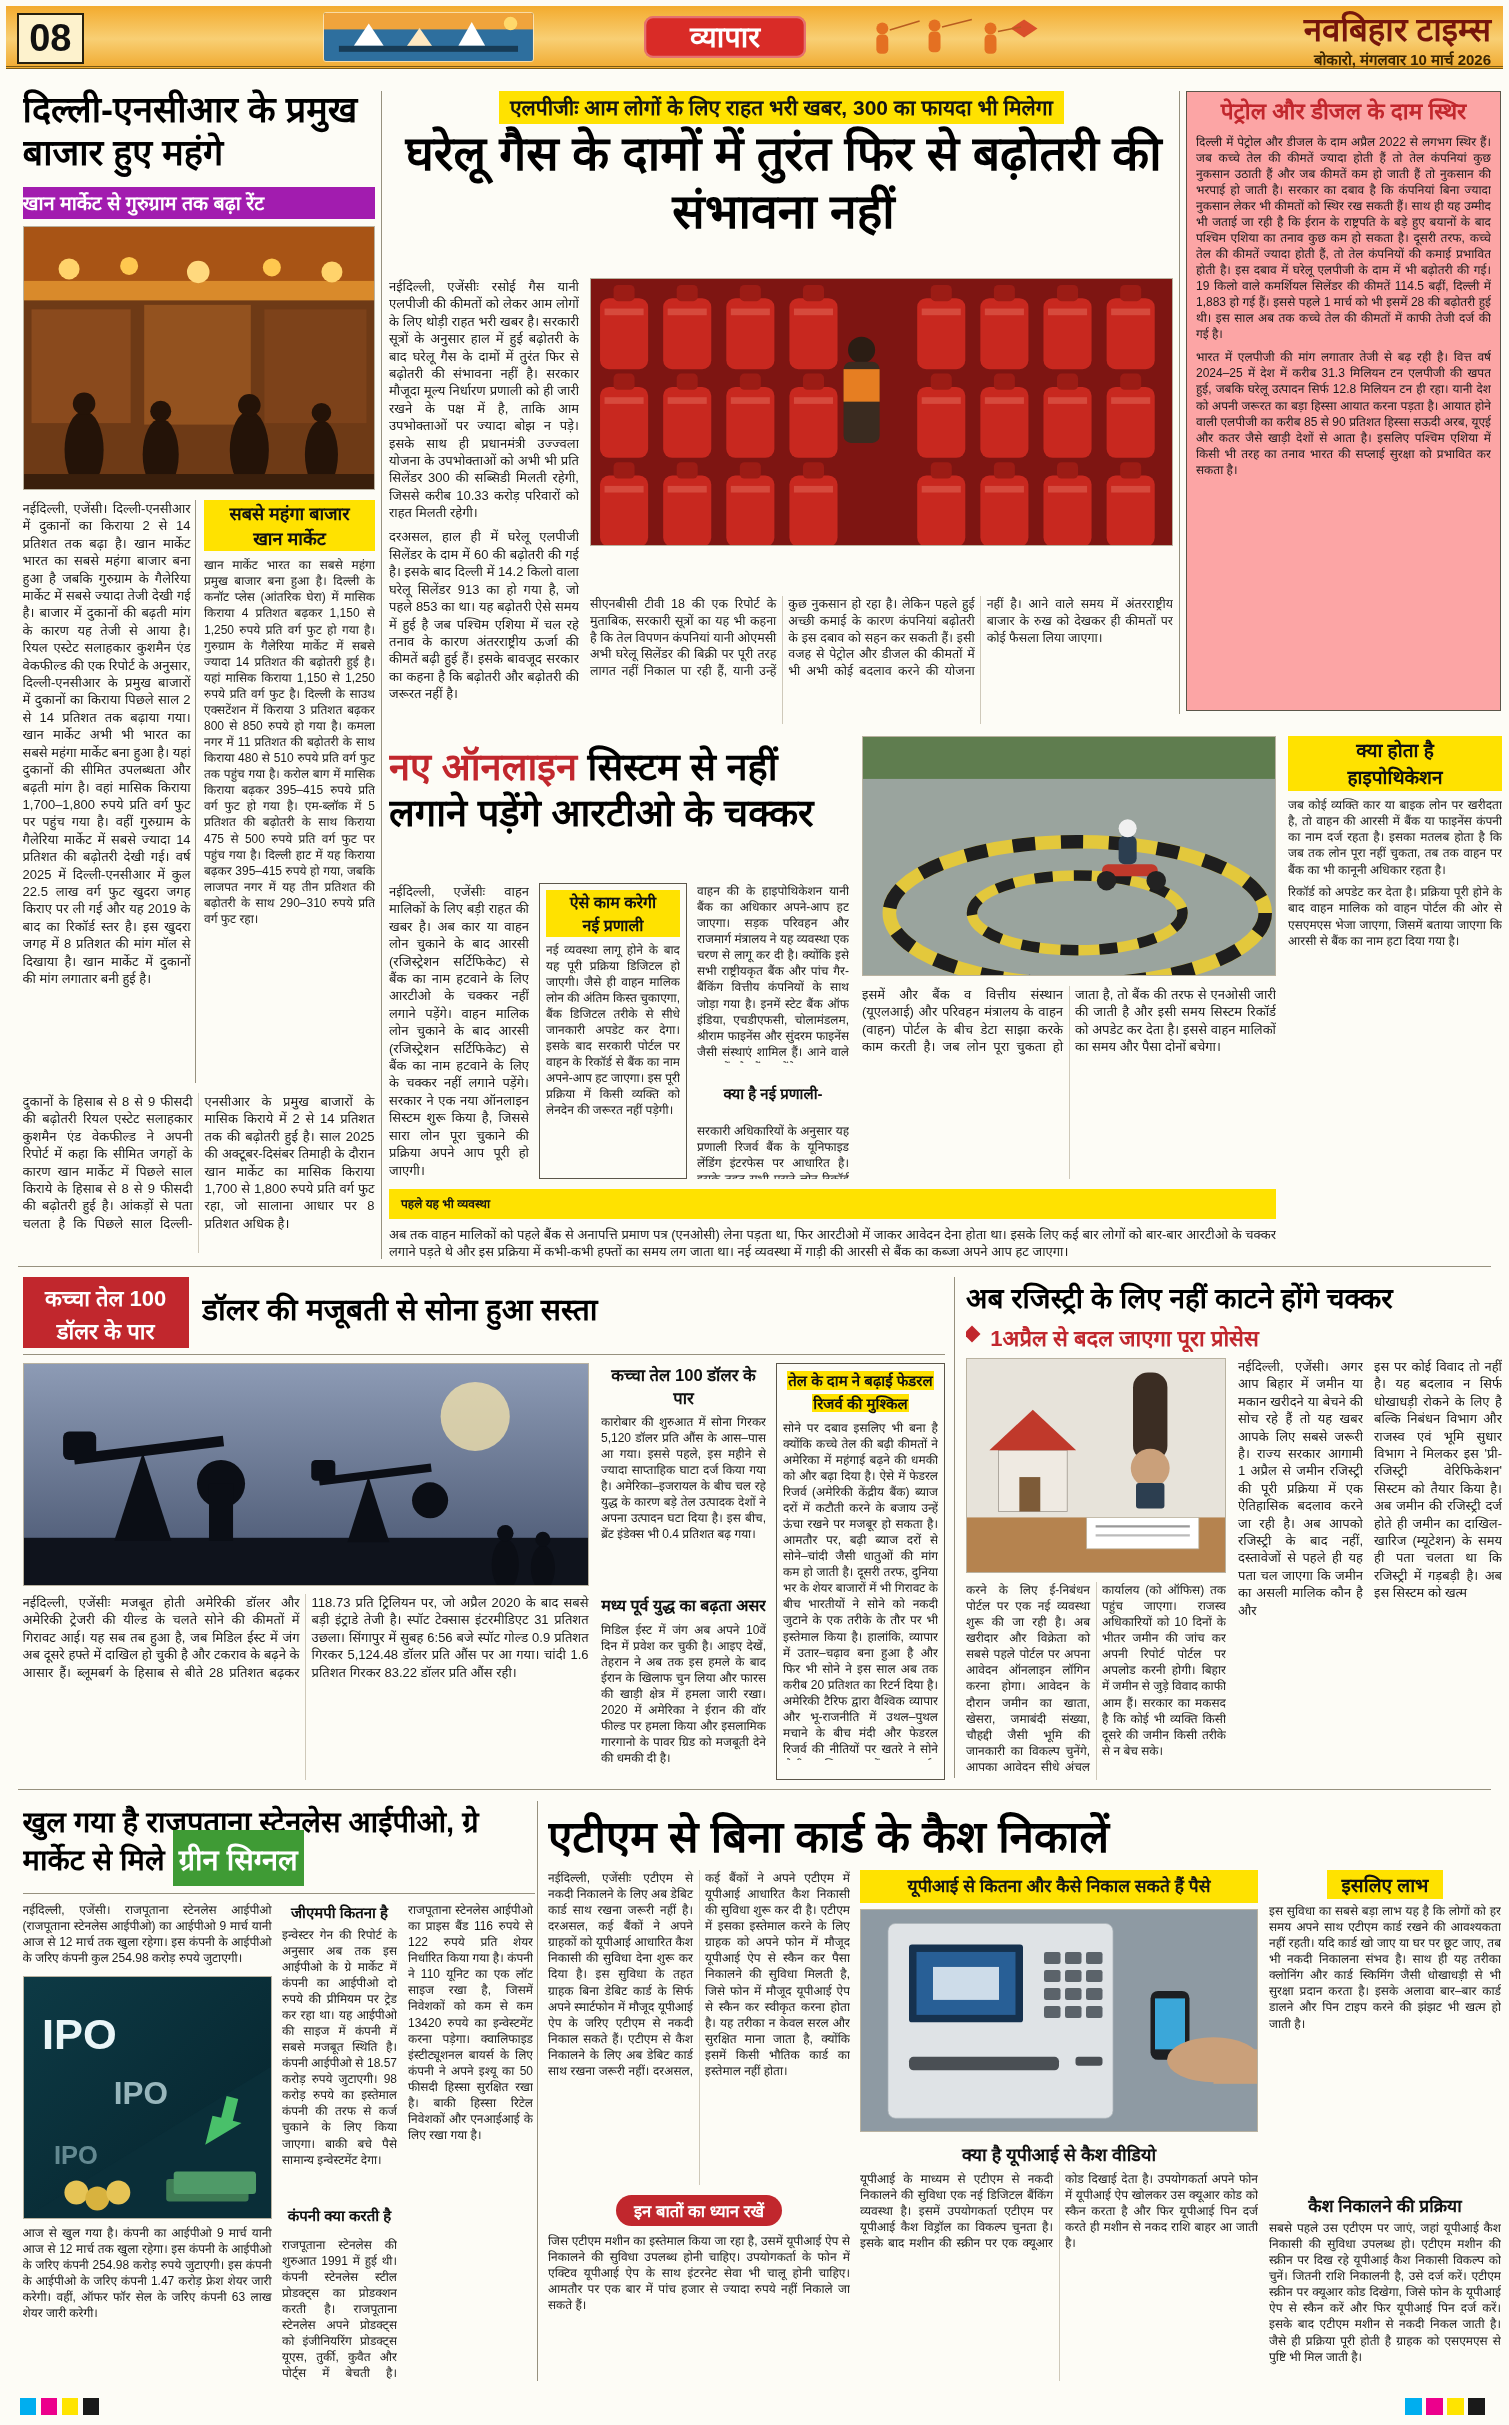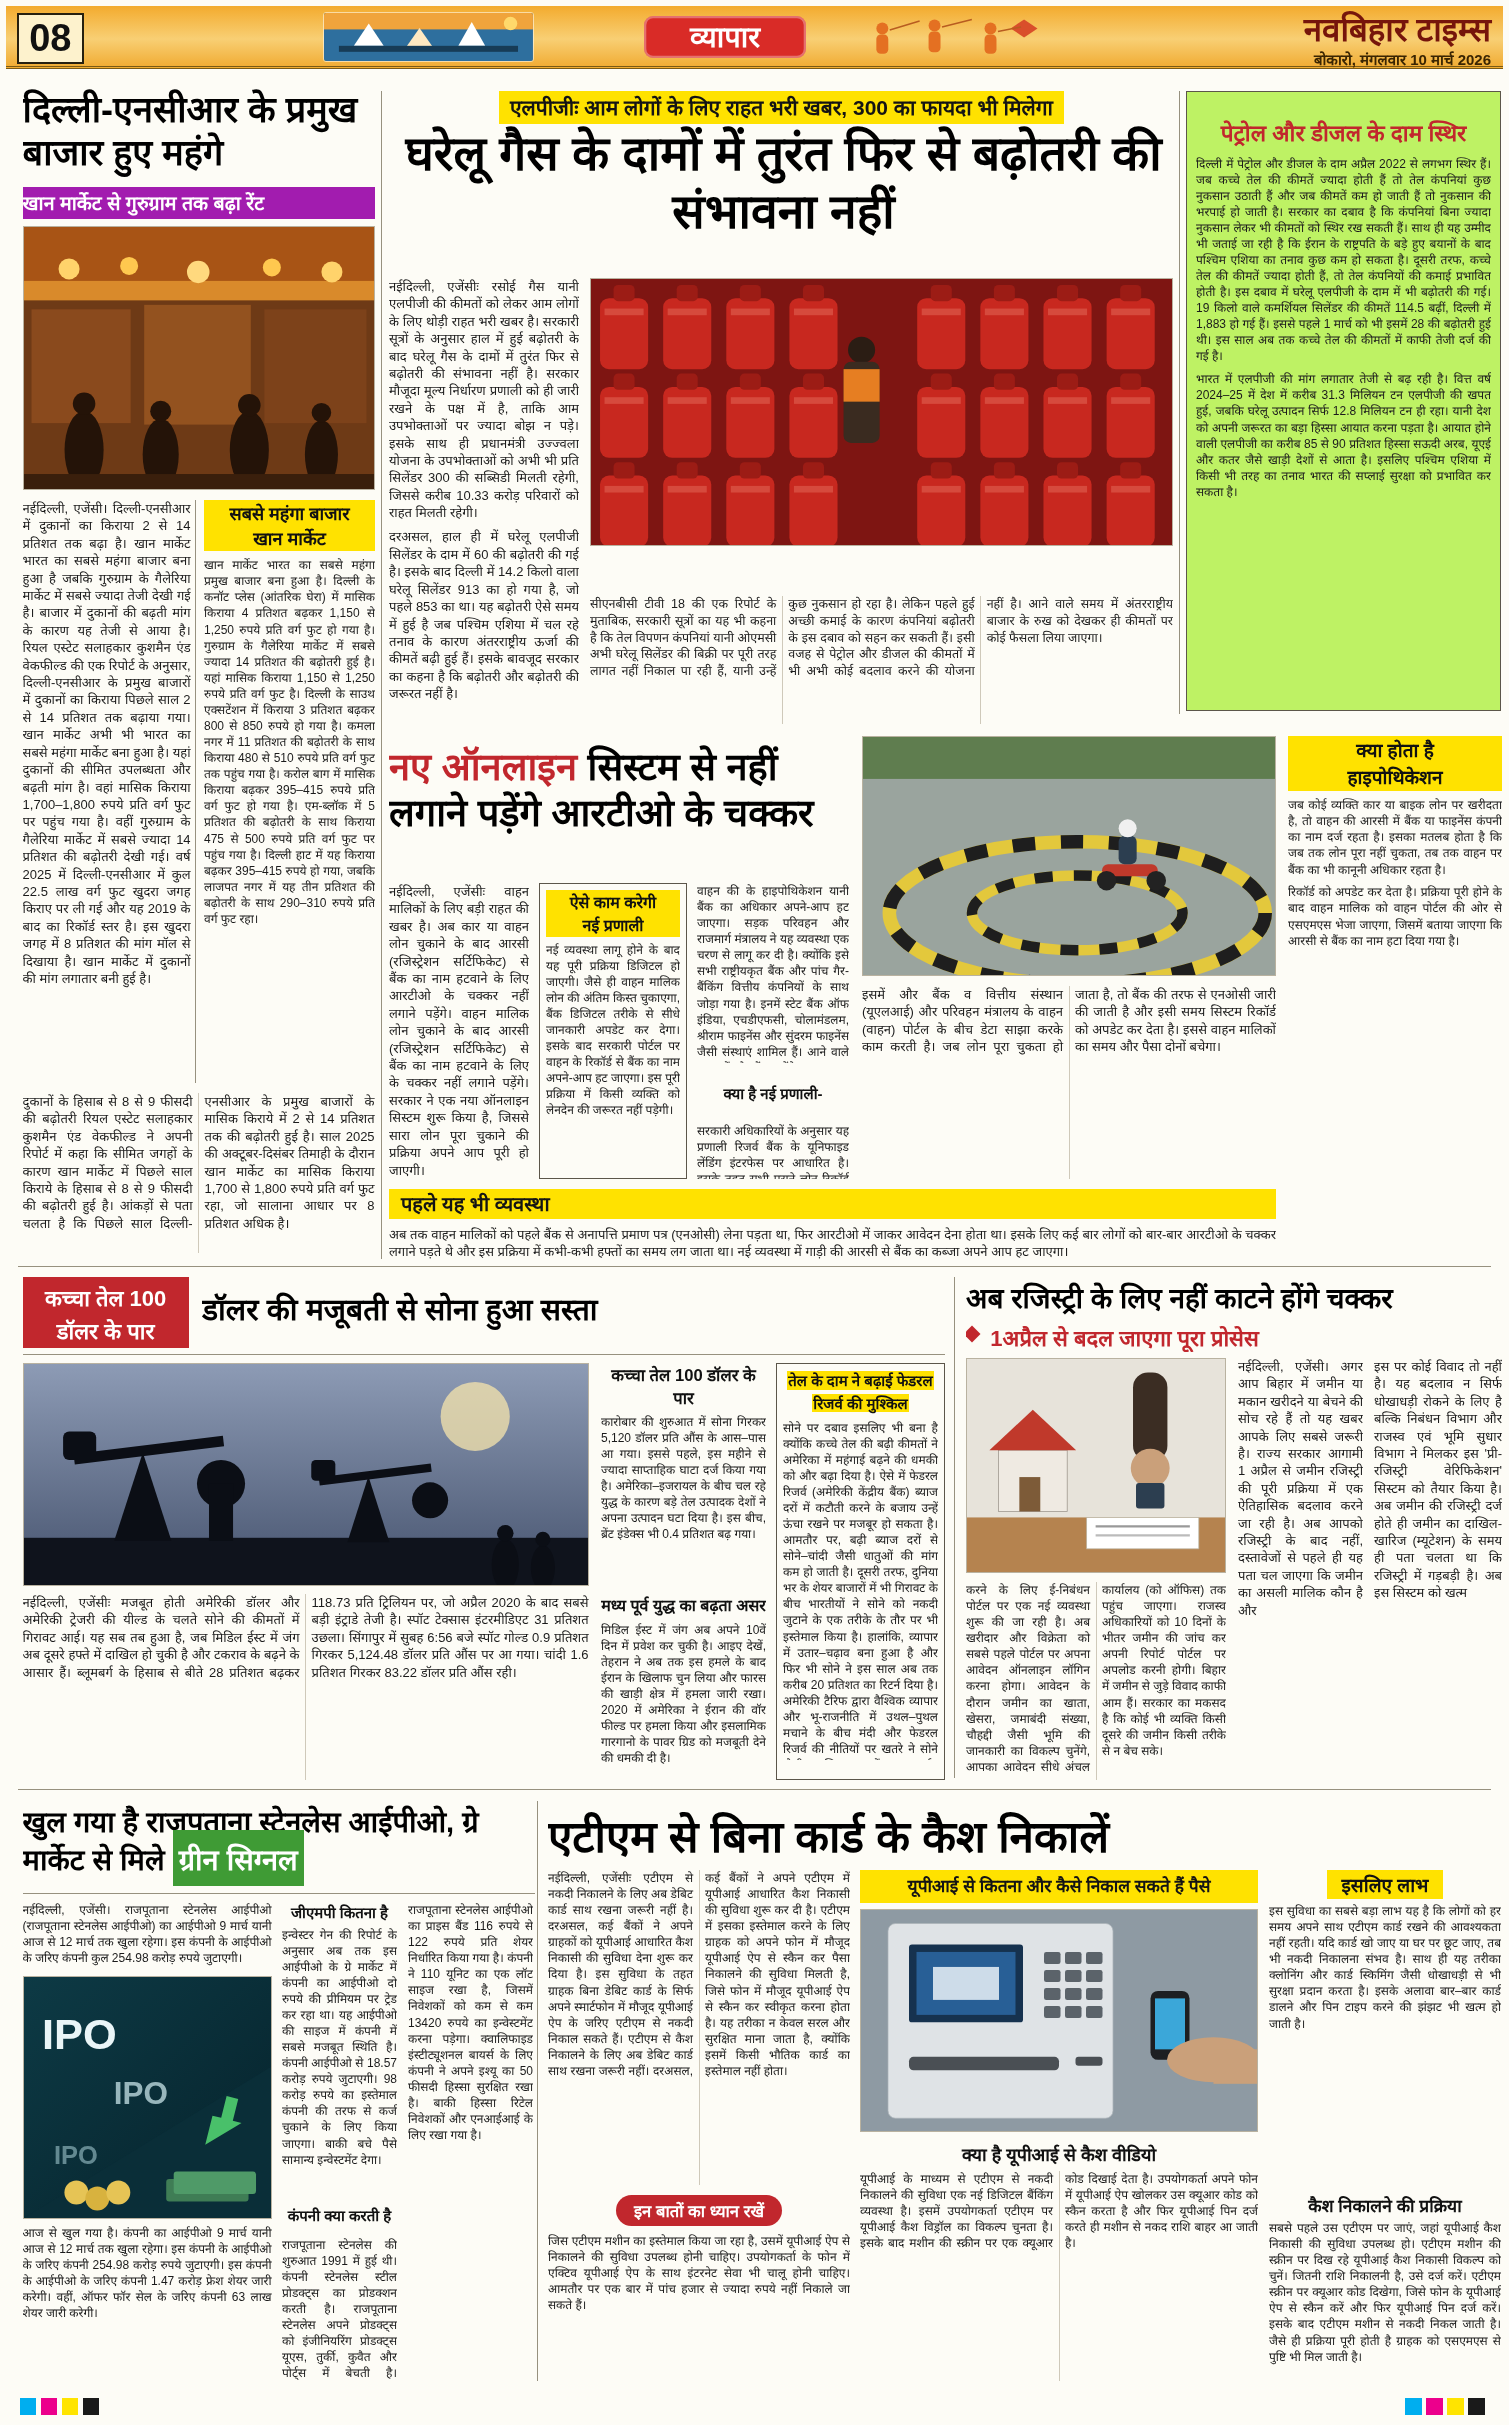--- a/index.html
+++ b/index.html
@@ -14,21 +14,21 @@
   .c3{column-count:3;column-gap:12px;column-rule:0.8px solid #cfc9ba}
   .vr{position:absolute;width:0.8px;background:#97917f}
   .hr{position:absolute;height:0.8px;background:#97917f}
   .photo{position:absolute;overflow:hidden;background:#ddd;border:0.8px solid #b9b2a0}
   .photo svg{display:block;width:100%;height:100%}
   .headline{font-weight:800;color:#000}
   .red{color:#c1272d}
   .yt{display:block;background:#ffe200;font-weight:800;text-align:center;padding:0.8px 1.5px;color:#111}
   .pill{display:inline-block;background:#c1272d;color:#fff;border-radius:19.6px;font-weight:800;padding:5.3px 22.6px;font-size:19px}
   .kicker-red{background:#a21caf;color:#fff;font-weight:800;text-align:left}
-  .boxed{border:1.1px solid #5c564a;padding:25px 9px;overflow:hidden;background:#bef264}
+  .boxed{border:1.1px solid #5c564a;padding:3px 9px;overflow:hidden;background:#fca5a5}
   
   .masthead{position:absolute;left:6px;top:6px;width:1497px;height:63px;background:linear-gradient(180deg,#f3ab2e,#f8cf74 55%,#f1ad36);border-bottom:3px double #7a5a16}
   .pagenum{position:absolute;left:10.6px;top:6.8px;font-size:38px;font-weight:800;border:2.3px solid #26200f;padding:0 10.6px;background:#fdf2cd;color:#111;line-height:47px}
   .section-box{position:absolute;left:638px;top:9.8px;width:162px;height:42px;background:#d92b27;color:#fff;font-weight:800;font-size:29px;text-align:center;line-height:42px;border-radius:9px;box-shadow:inset 0 0 0 2.3px #ffffff55}
   .paper-block{position:absolute;right:12px;top:6px;text-align:right}
   .paper-name{color:#76150b;font-size:33px;font-weight:800;line-height:35px}
   .paper-date{color:#3a2502;font-size:15px;font-weight:700;margin-top:2.3px}
   .deco{position:absolute;border:1.5px solid #fff8;overflow:hidden;border-radius:3px}
   .flag-red{background:#c1272d;color:#fff;font-weight:800;text-align:center}
   .subhead{font-weight:800;text-align:center;color:#111}
@@ -203,21 +203,21 @@
     <span class="yt" style="font-size:16px">ऐसे काम करेगी</span>
     <span class="yt" style="font-size:16px;margin-bottom:4.5px">नई प्रणाली</span>
     <div class="bt sm" style="height:226px">नई व्यवस्था लागू होने के बाद यह पूरी प्रक्रिया डिजिटल हो जाएगी। जैसे ही वाहन मालिक लोन की अंतिम किस्त चुकाएगा, बैंक डिजिटल तरीके से सीधे जानकारी अपडेट कर देगा। इसके बाद सरकारी पोर्टल पर वाहन के रिकॉर्ड से बैंक का नाम अपने-आप हट जाएगा। इस पूरी प्रक्रिया में किसी व्यक्ति को लेनदेन की जरूरत नहीं पड़ेगी।</div>
   </div>
   <div class="abs" style="left:697px;top:883px;width:152px;height:296px;overflow:hidden">
     <div class="bt sm" style="height:180px">वाहन की के हाइपोथिकेशन यानी बैंक का अधिकार अपने-आप हट जाएगा। सड़क परिवहन और राजमार्ग मंत्रालय ने यह व्यवस्था एक चरण से लागू कर दी है। क्योंकि इसे सभी राष्ट्रीयकृत बैंक और पांच गैर-बैंकिंग वित्तीय कंपनियों के साथ जोड़ा गया है। इनमें स्टेट बैंक ऑफ इंडिया, एचडीएफसी, चोलामंडलम, श्रीराम फाइनेंस और सुंदरम फाइनेंस जैसी संस्थाएं शामिल हैं। आने वाले समय में और बैंक जुड़ेंगे।</div>
     <div class="subhead" style="font-size:15px;margin:20px 0">क्या है नई प्रणाली-</div>
     <div class="bt sm" style="height:83px">सरकारी अधिकारियों के अनुसार यह प्रणाली रिजर्व बैंक के यूनिफाइड लेंडिंग इंटरफेस पर आधारित है। इसके तहत सभी पुराने लोन रिकॉर्ड भी धीरे-धीरे डिजिटल किए जाएंगे।</div>
   </div>
   <div class="abs bt c2" style="left:862px;top:986px;width:414px;height:193px">इसमें और बैंक व वित्तीय संस्थान (यूएलआई) और परिवहन मंत्रालय के वाहन (वाहन) पोर्टल के बीच डेटा साझा करके काम करती है। जब लोन पूरा चुकता हो जाता है, तो बैंक की तरफ से एनओसी जारी की जाती है और इसी समय सिस्टम रिकॉर्ड को अपडेट कर देता है। इससे वाहन मालिकों का समय और पैसा दोनों बचेगा।</div>
-  <div class="abs" style="left:389px;top:1189px;width:887px;height:30px;background:#ffe200;font-weight:800;font-size:20px;line-height:30px;padding-left:12px;overflow:hidden">पहले यह भी व्यवस्था</div>
+  <div class="abs" style="left:389px;top:1189px;width:887px;height:30px;background:#ffe200;font-weight:800;font-size:12px;line-height:30px;padding-left:12px;overflow:hidden">पहले यह भी व्यवस्था</div>
   <div class="abs bt" style="left:389px;top:1226px;width:887px;height:36px">अब तक वाहन मालिकों को पहले बैंक से अनापत्ति प्रमाण पत्र (एनओसी) लेना पड़ता था, फिर आरटीओ में जाकर आवेदन देना होता था। इसके लिए कई बार लोगों को बार-बार आरटीओ के चक्कर लगाने पड़ते थे और इस प्रक्रिया में कभी-कभी हफ्तों का समय लग जाता था। नई व्यवस्था में गाड़ी की आरसी से बैंक का कब्जा अपने आप हट जाएगा।</div>
 
   <div class="abs" style="left:1288px;top:736px;width:214px;height:522px;overflow:hidden">
     <span class="yt" style="font-size:19px">क्या होता है</span>
     <span class="yt" style="font-size:19px;margin-bottom:6px">हाइपोथिकेशन</span>
     <div class="bt sm">
       <p>जब कोई व्यक्ति कार या बाइक लोन पर खरीदता है, तो वाहन की आरसी में बैंक या फाइनेंस कंपनी का नाम दर्ज रहता है। इसका मतलब होता है कि जब तक लोन पूरा नहीं चुकता, तब तक वाहन पर बैंक का भी कानूनी अधिकार रहता है।</p>
       <p>रिकॉर्ड को अपडेट कर देता है। प्रक्रिया पूरी होने के बाद वाहन मालिक को वाहन पोर्टल की ओर से एसएमएस भेजा जाएगा, जिसमें बताया जाएगा कि आरसी से बैंक का नाम हटा दिया गया है।</p>
     </div>
   </div>

